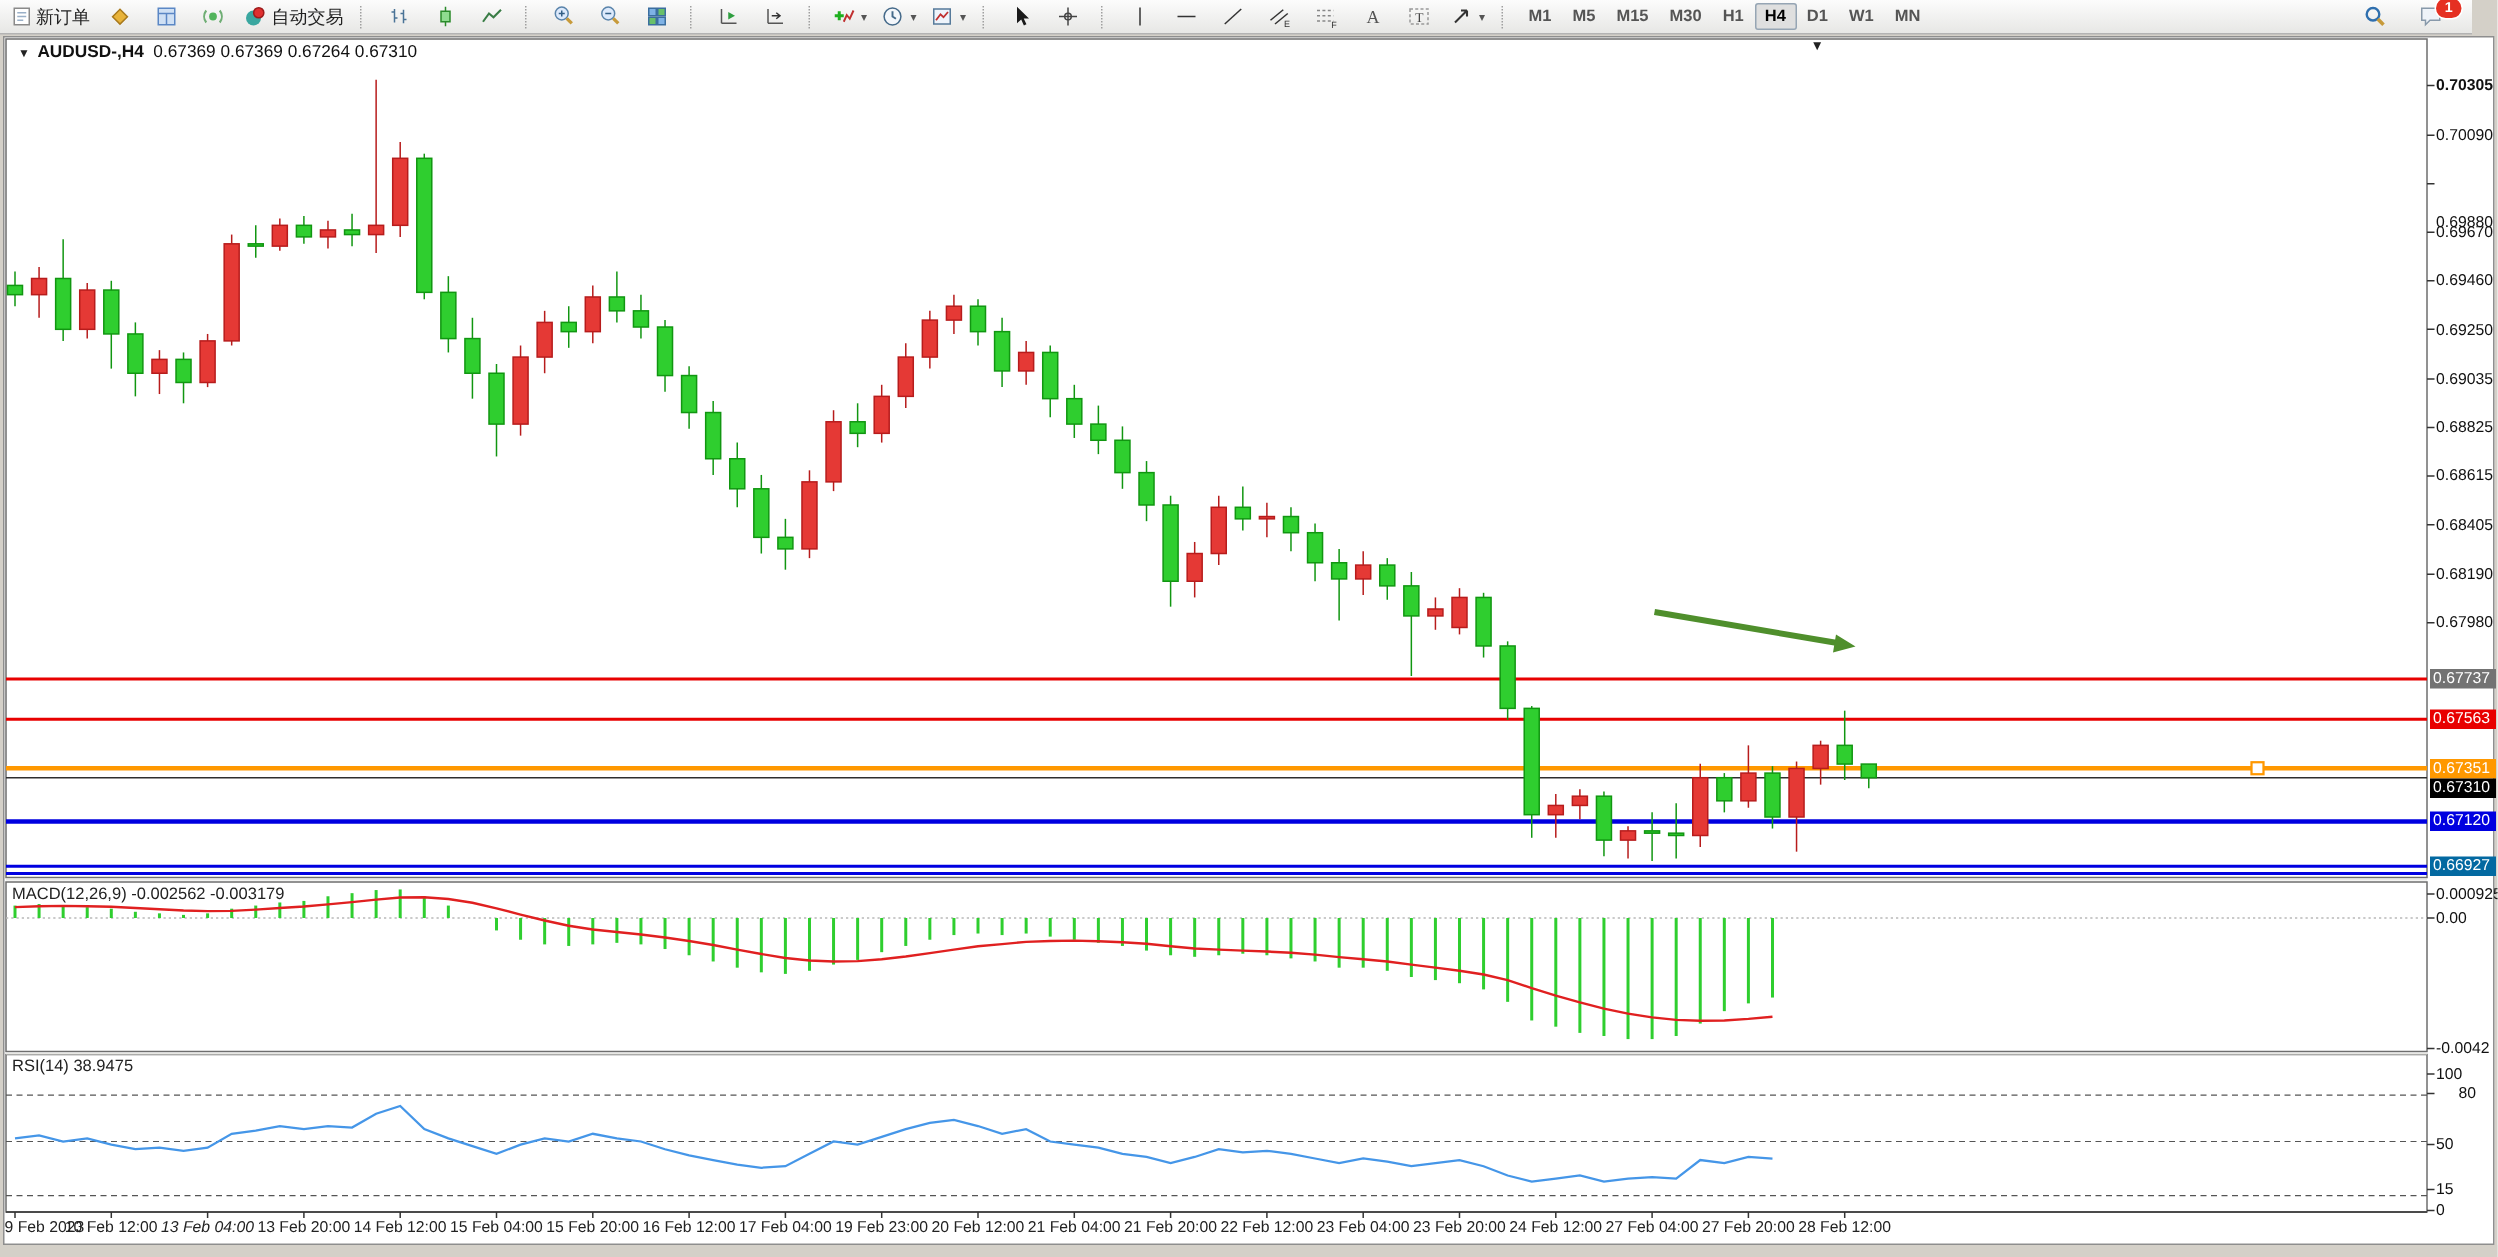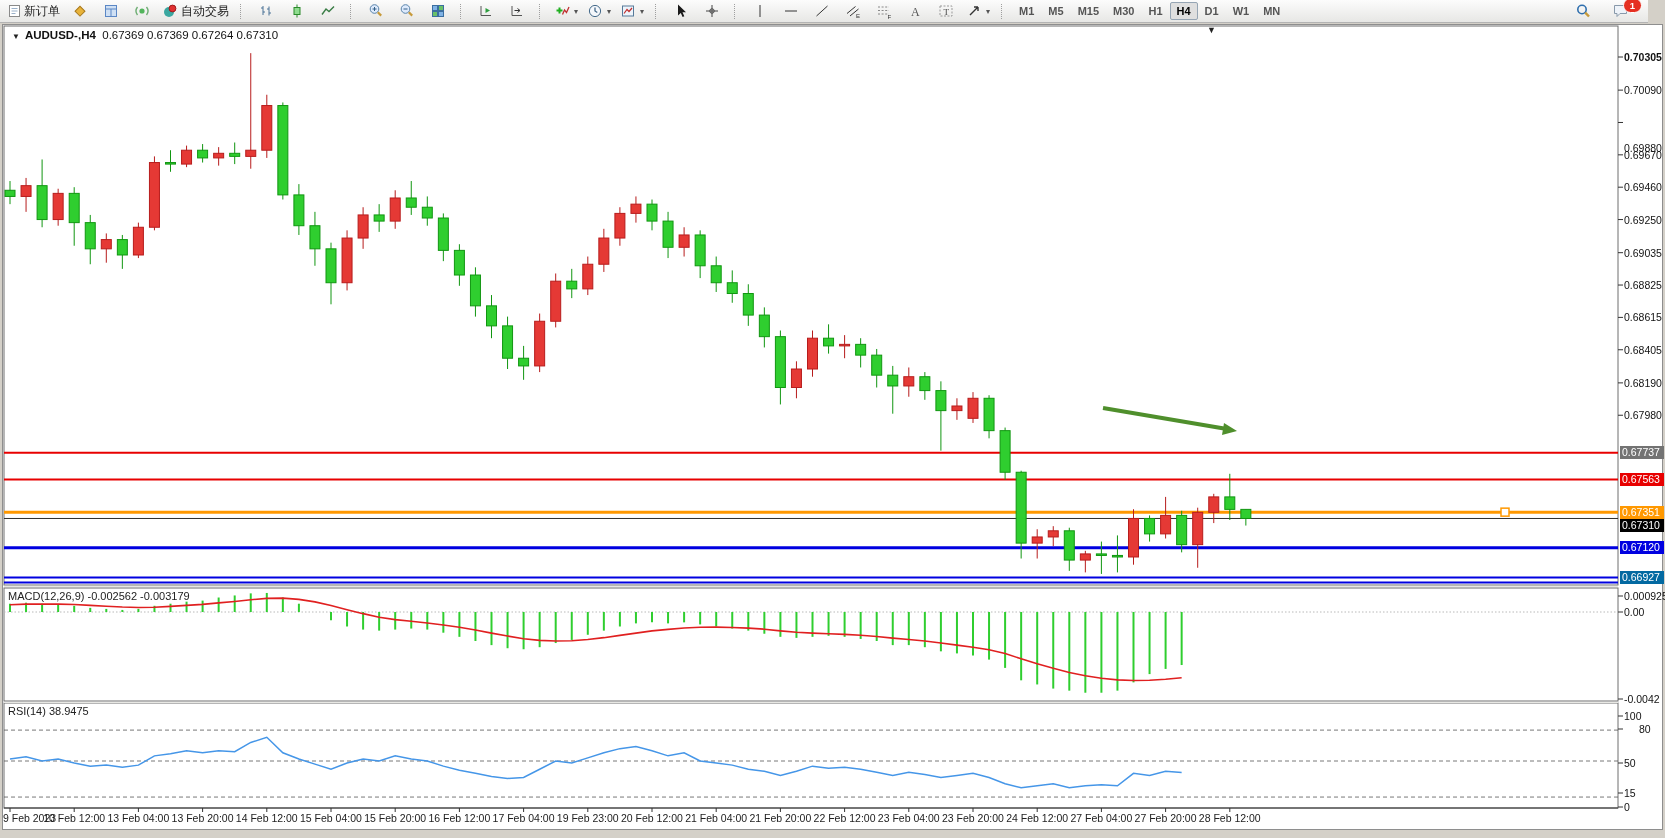--- a/index.html
+++ b/index.html
@@ -632,21 +632,21 @@
 <div id="rsi-ticks">
     <div class="ov axis-tick" style="top: 710px;">100</div>
     <div class="ov axis-tick" style="top: 723px; margin-left: 15px;">80</div>
     <div class="ov axis-tick" style="top: 757px;">50</div>
     <div class="ov axis-tick" style="top: 787px;">15</div>
     <div class="ov axis-tick" style="top: 801px;">0</div>
   </div>
 <div id="time-labels">
     <div class="ov time-label" style="left: 3px;">9 Feb 2023</div>
     <div class="ov time-label" style="left: 43.2px;">10 Feb 12:00</div>
-    <div class="ov time-label" style="left: 107.4px;">13 Feb 04:00</div>
+    <div class="ov time-label" style="left: 107.4px; font-style: italic;">13 Feb 04:00</div>
     <div class="ov time-label" style="left: 171.6px;">13 Feb 20:00</div>
     <div class="ov time-label" style="left: 235.8px;">14 Feb 12:00</div>
     <div class="ov time-label" style="left: 300px;">15 Feb 04:00</div>
     <div class="ov time-label" style="left: 364.2px;">15 Feb 20:00</div>
     <div class="ov time-label" style="left: 428.4px;">16 Feb 12:00</div>
     <div class="ov time-label" style="left: 492.6px;">17 Feb 04:00</div>
     <div class="ov time-label" style="left: 556.8px;">19 Feb 23:00</div>
     <div class="ov time-label" style="left: 621px;">20 Feb 12:00</div>
     <div class="ov time-label" style="left: 685.2px;">21 Feb 04:00</div>
     <div class="ov time-label" style="left: 749.4px;">21 Feb 20:00</div>

